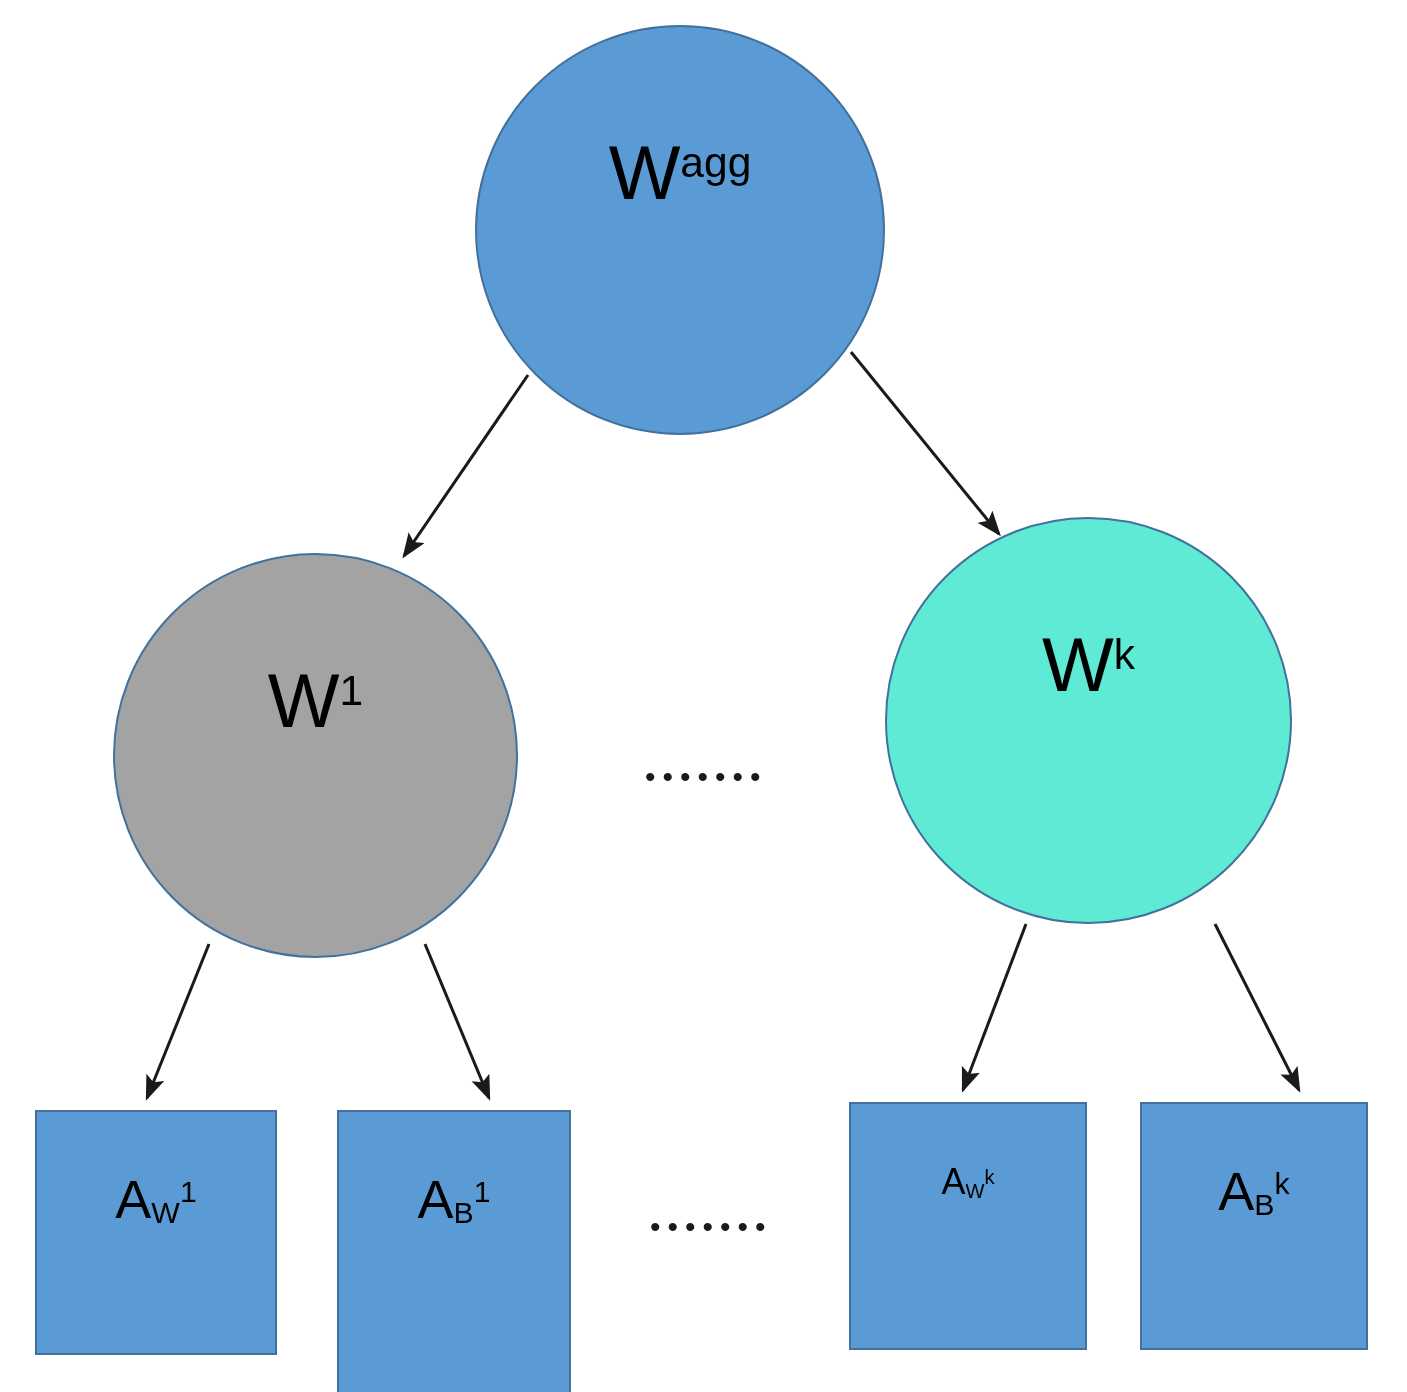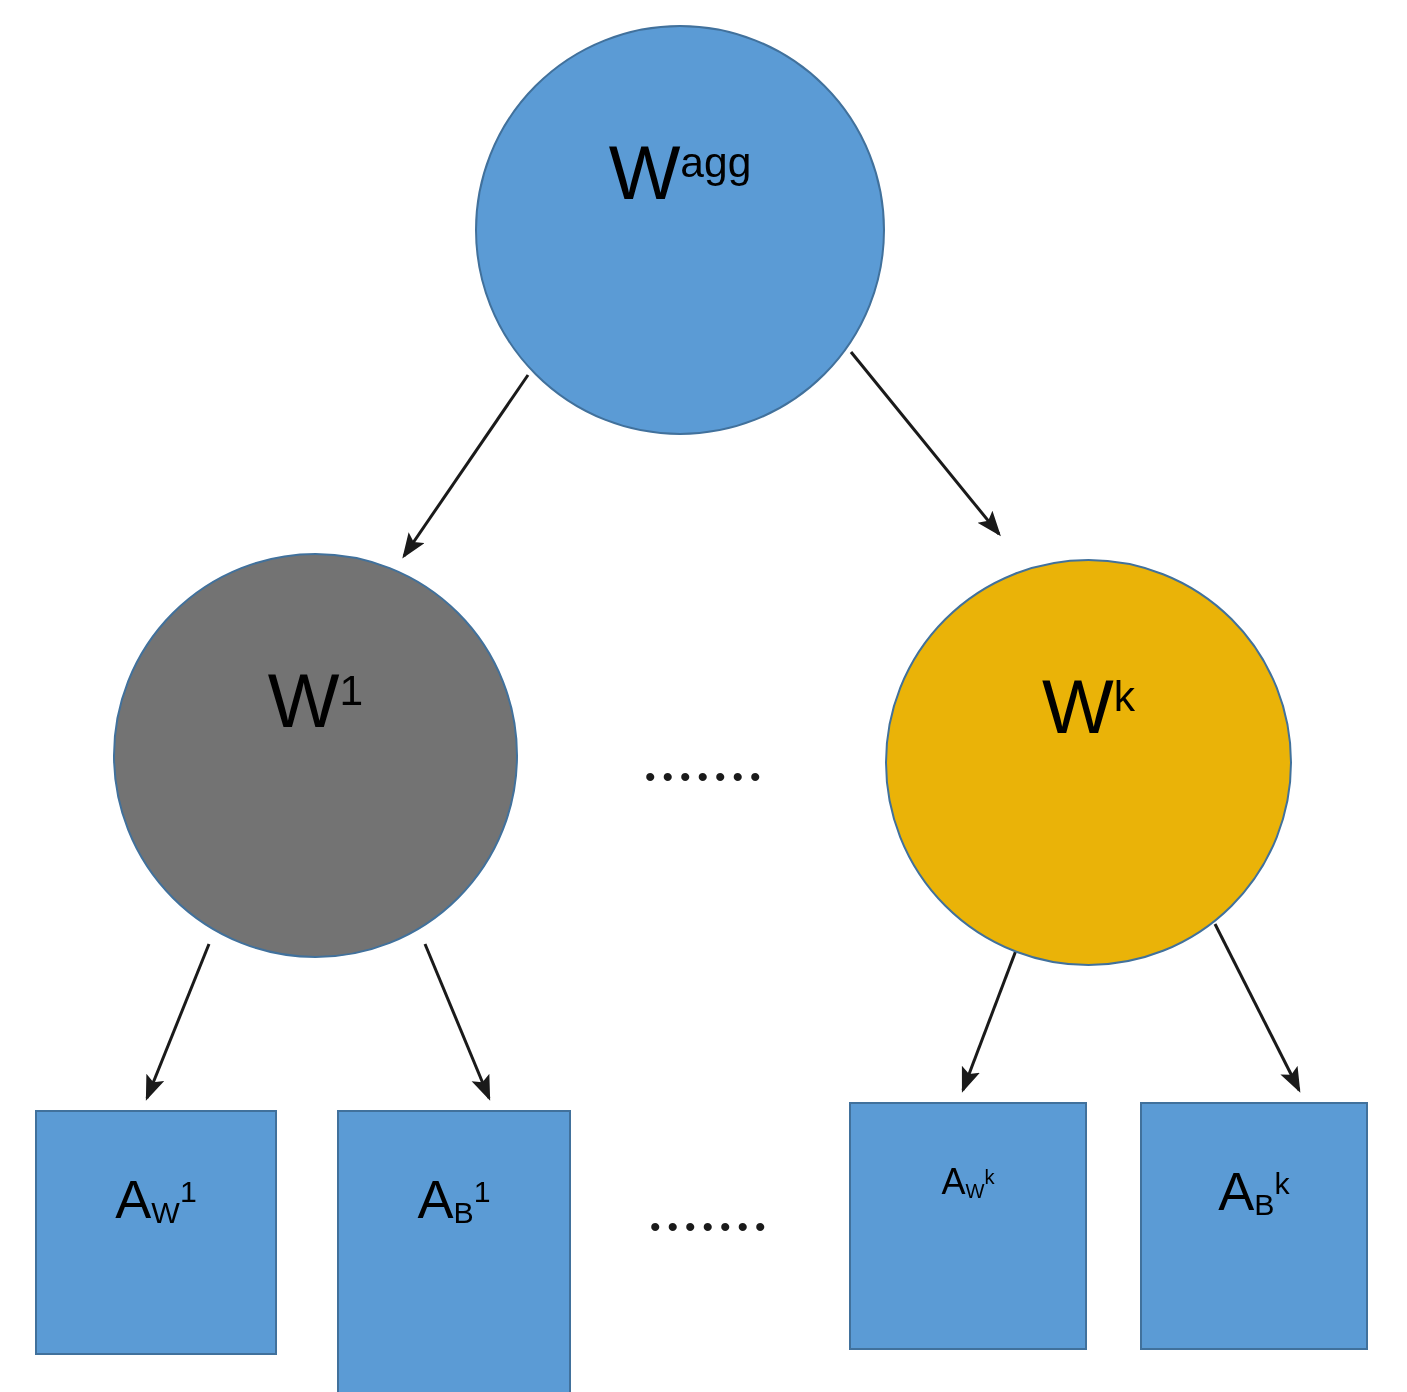--- a/index.html
+++ b/index.html
@@ -102,24 +102,24 @@
         <line x1="425" y1="944" x2="489" y2="1098" stroke="#1a1a1a" stroke-width="3" marker-end="url(#arrowhead)"></line>
         <line x1="1026" y1="924" x2="963" y2="1090" stroke="#1a1a1a" stroke-width="3" marker-end="url(#arrowhead)"></line>
         <line x1="1215" y1="924" x2="1299" y2="1090" stroke="#1a1a1a" stroke-width="3" marker-end="url(#arrowhead)"></line>
       </g>
   </svg>
 
   <div id="node-layer">
       <div class="node circle" style="left: 475px; top: 25px; width: 410px; height: 410px; background: rgb(91, 155, 213); border-color: rgb(65, 113, 156);">
         <div class="label-wrap" style="top: 108px;"><span class="label" title="W^agg" style="font-size: 76px; color: rgb(0, 0, 0);"><span>W</span><sup>agg</sup></span></div>
       </div>
-      <div class="node circle" style="left: 113px; top: 553px; width: 405px; height: 405px; background: #737373; border-color: rgb(65, 113, 156);">
+      <div class="node circle" style="left: 113px; top: 553px; width: 405px; height: 405px; background: #a3a3a3; border-color: rgb(65, 113, 156);">
         <div class="label-wrap" style="top: 108px;"><span class="label" title="W^1" style="font-size: 76px; color: rgb(0, 0, 0);"><span>W</span><sup>1</sup></span></div>
       </div>
-      <div class="node circle" style="left: 885px; top: 559px; width: 407px; height: 407px; background: #eab308; border-color: rgb(65, 113, 156);">
+      <div class="node circle" style="left: 885px; top: 517px; width: 407px; height: 407px; background: #5eead4; border-color: rgb(65, 113, 156);">
         <div class="label-wrap" style="top: 108px;"><span class="label" title="W^k" style="font-size: 76px; color: rgb(0, 0, 0);"><span>W</span><sup>k</sup></span></div>
       </div>
       <div class="node square" style="left: 35px; top: 1110px; width: 242px; height: 245px; background: rgb(91, 155, 213); border-color: rgb(65, 113, 156);">
         <div class="label-wrap" style="top: 60px;"><span class="label" title="A_W^1" style="font-size: 54px; color: rgb(0, 0, 0);"><span>A</span><sub>W</sub><sup>1</sup></span></div>
       </div>
       <div class="node square" style="left: 337px; top: 1110px; width: 234px; height: 286px; background: rgb(91, 155, 213); border-color: rgb(65, 113, 156);">
         <div class="label-wrap" style="top: 60px;"><span class="label" title="A_B^1" style="font-size: 54px; color: rgb(0, 0, 0);"><span>A</span><sub>B</sub><sup>1</sup></span></div>
       </div>
       <div class="node square" style="left: 849px; top: 1102px; width: 238px; height: 248px; background: rgb(91, 155, 213); border-color: rgb(65, 113, 156);">
         <div class="label-wrap" style="top: 60px;"><span class="label" title="A_W^k" style="font-size: 36px; color: rgb(0, 0, 0);"><span>A</span><sub>W</sub><sup>k</sup></span></div>

